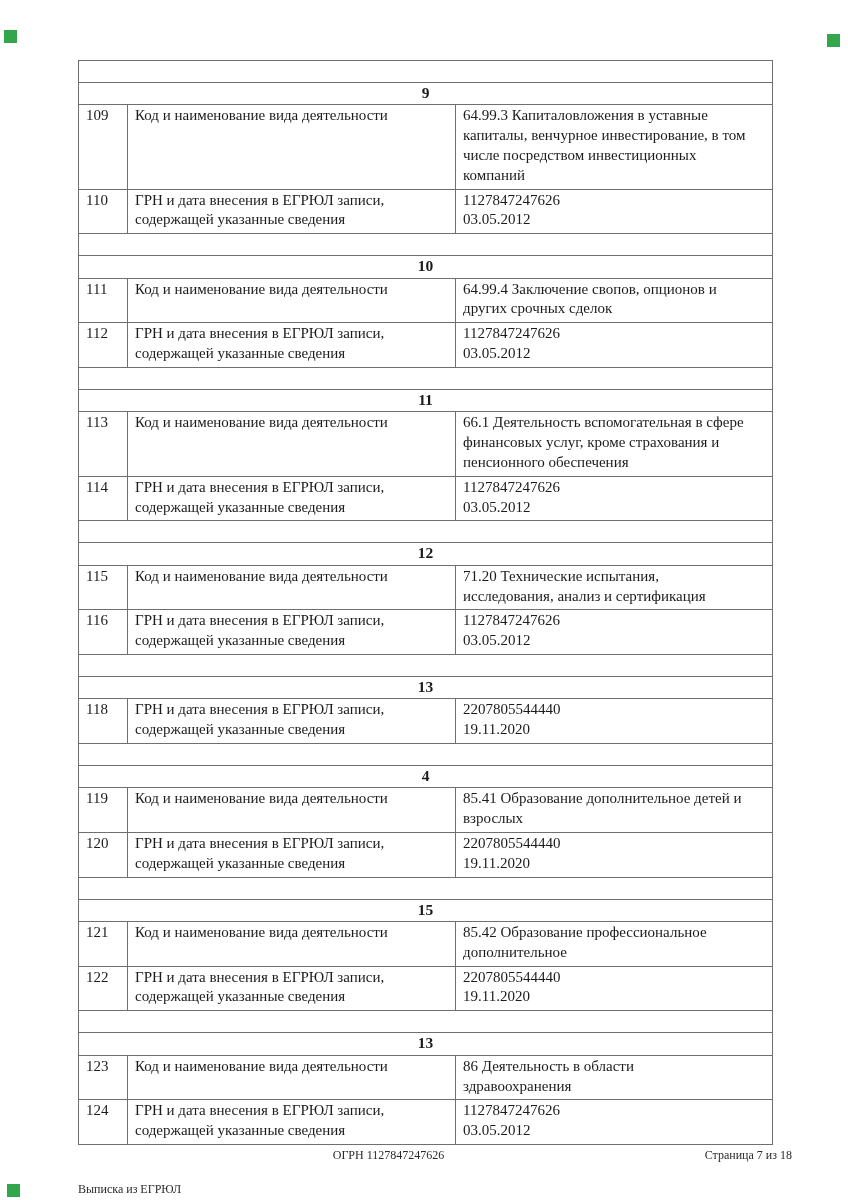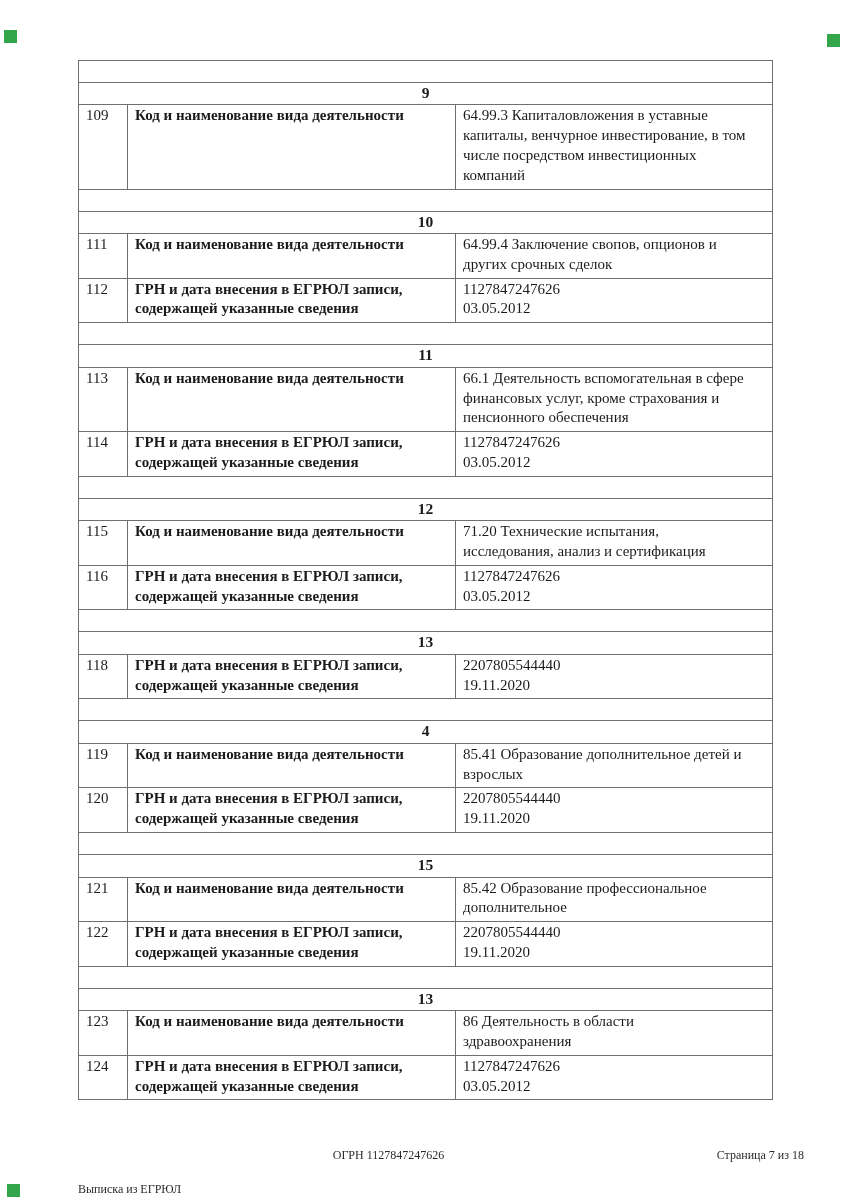--- a/index.html
+++ b/index.html
@@ -25,21 +25,21 @@
     table-layout: fixed;
   }
   table.egrul td {
     border: 1px solid #6f6f6f;
     vertical-align: top;
     font-size: 15px;
     line-height: 1.32;
     color: #1b1b1b;
   }
   td.num { padding: 1px 2px 3px 7px; }
-  td.lbl { padding: 1px 6px 3px 7px; white-space: pre-line; font-weight: bold; }
+  td.lbl { padding: 1px 6px 3px 7px; white-space: pre-line; }
   td.val { padding: 1px 6px 3px 7px; white-space: pre-line; }
   tr.spacer td { height: 21px; padding: 0; }
   tr.sechead td {
     height: 20px;
     padding: 0 0 1px 0;
     text-align: center;
     font-weight: bold;
     font-size: 15.5px;
   }
   .marker {
@@ -64,21 +64,21 @@
   }
   .footer-center {
     position: absolute;
     left: 0;
     top: 14px;
     width: 777px;
     text-align: center;
   }
   .footer-right {
     position: absolute;
-    right: 44px;
+    right: 56px;
     top: 14px;
   }
 </style>
 </head>
 <body>
 
 <div class="page">
 
   <table class="egrul">
     <colgroup>
@@ -93,20 +93,27 @@
         <tr class="sechead">
           <td colspan="3">9</td>
         </tr>
         <tr>
           <td class="num">109</td>
           <td class="lbl">Код и наименование вида деятельности</td>
           <td class="val">64.99.3 Капиталовложения в уставные
 капиталы, венчурное инвестирование, в том
 числе посредством инвестиционных
 компаний</td>
+        </tr>
+        <tr>
+          <td class="num">110</td>
+          <td class="lbl">ГРН и дата внесения в ЕГРЮЛ записи,
+содержащей указанные сведения</td>
+          <td class="val">1127847247626
+03.05.2012</td>
         </tr>
         <tr class="spacer">
           <td colspan="3"></td>
         </tr>
         <tr class="sechead">
           <td colspan="3">10</td>
         </tr>
         <tr>
           <td class="num">111</td>
           <td class="lbl">Код и наименование вида деятельности</td>

